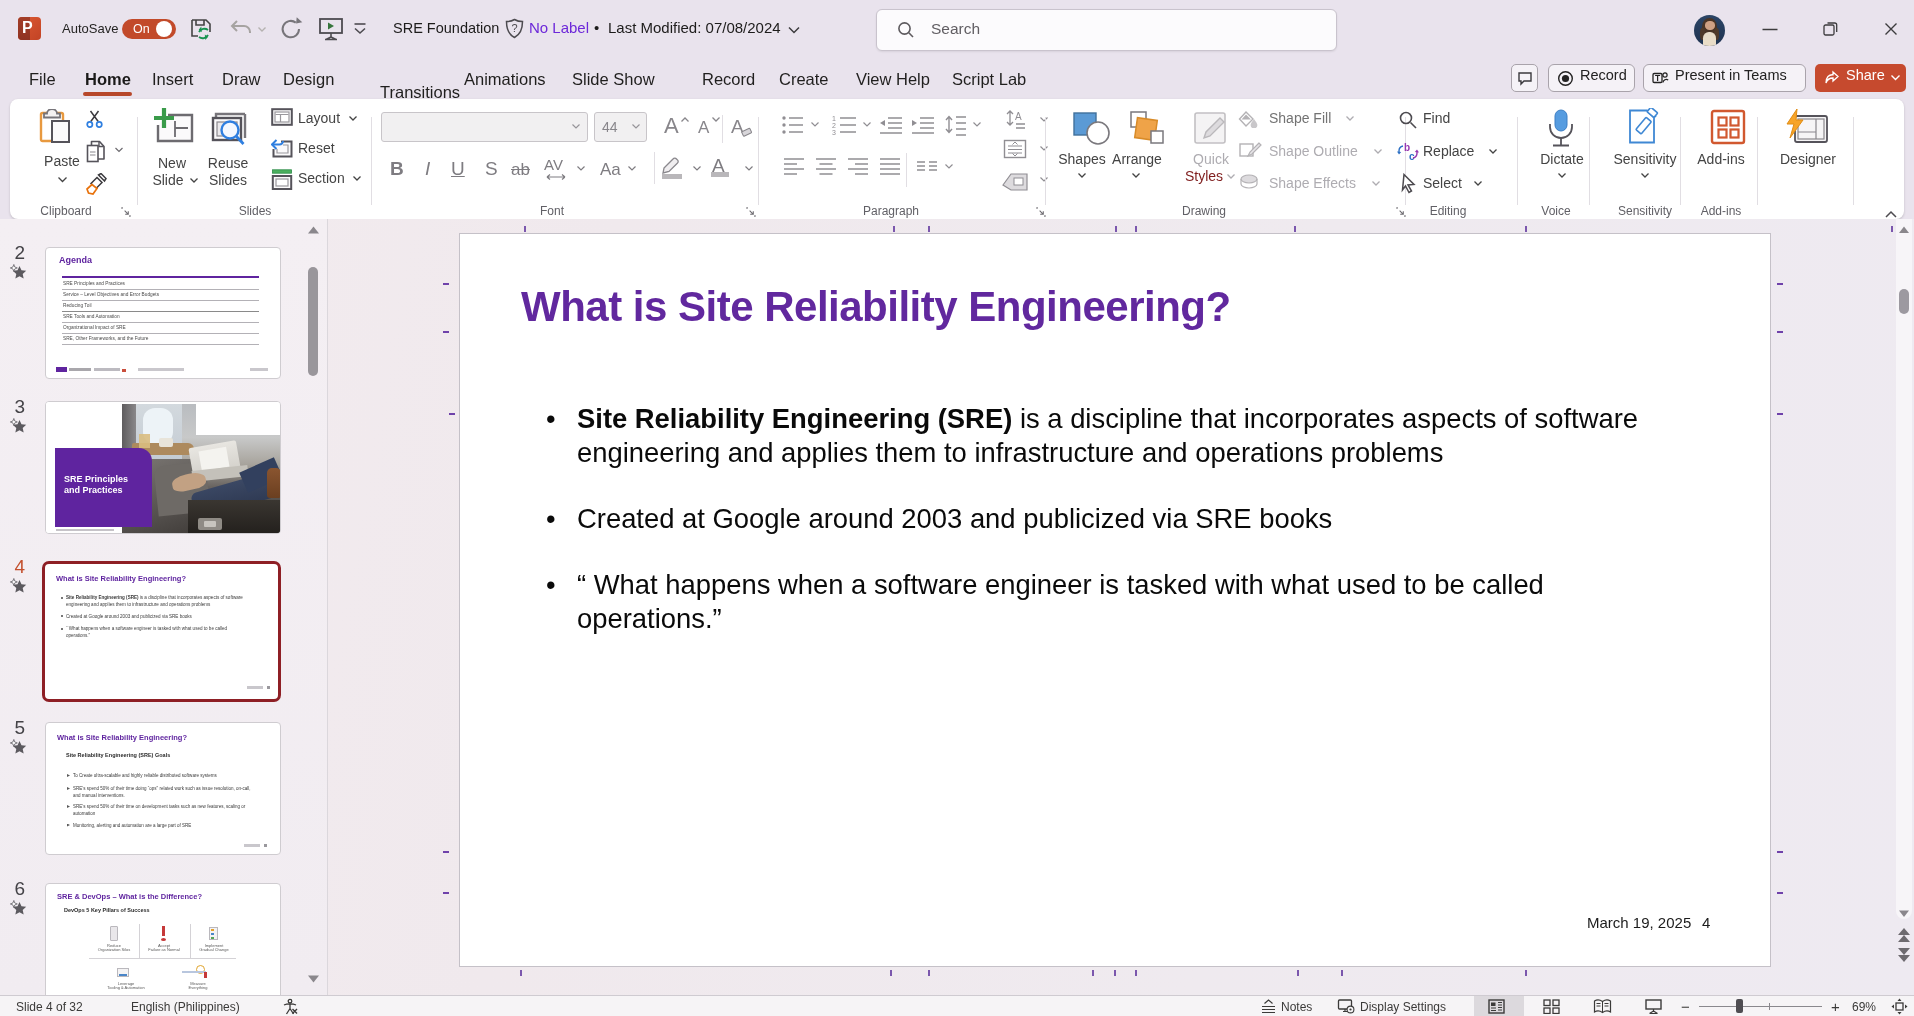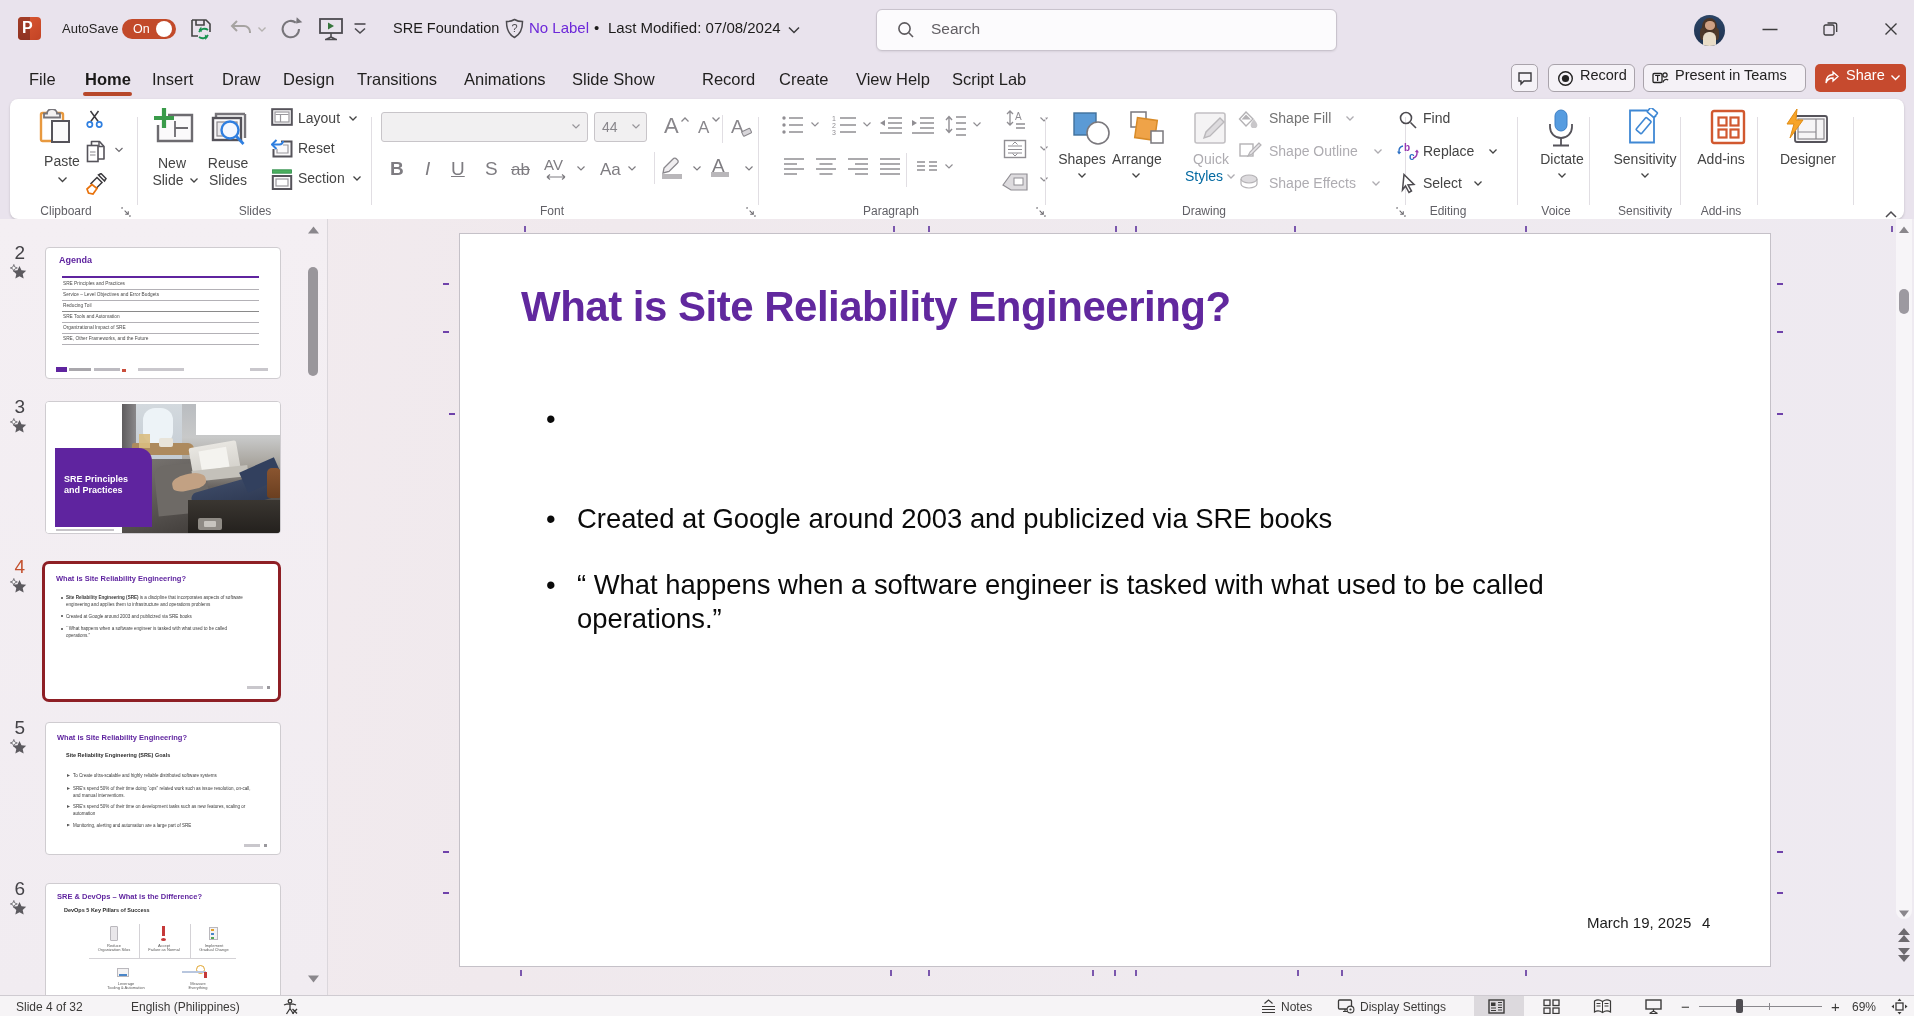--- a/index.html
+++ b/index.html
@@ -129,21 +129,21 @@
   <svg class="abs" style="left:1884px;top:22px" width="14" height="14" viewBox="0 0 14 14">
       <path d="M1.5 1.5 L12.5 12.5 M12.5 1.5 L1.5 12.5" stroke="#3d3c3e" stroke-width="1.4"></path>
     </svg>
 </div>
 <div id="menubar">
   <span class="menuitem" style="left:29px;">File</span>
   <span class="menuitem" style="left:85px;font-weight:bold;color:#1b1a19;">Home</span>
   <span class="menuitem" style="left:152px;">Insert</span>
   <span class="menuitem" style="left:222px;">Draw</span>
   <span class="menuitem" style="left:283px;">Design</span>
-  <span class="menuitem" style="left:357px;">Transitions</span>
+  <span class="menuitem" style="left:380px;margin-top:13px;">Transitions</span>
   <span class="menuitem" style="left:464px;">Animations</span>
   <span class="menuitem" style="left:572px;">Slide Show</span>
   <span class="menuitem" style="left:702px;">Record</span>
   <span class="menuitem" style="left:779px;">Create</span>
   <span class="menuitem" style="left:856px;">View</span>
   <span class="menuitem" style="left:896px;">Help</span>
   <span class="menuitem" style="left:952px;">Script Lab</span>
 
   <div class="abs" style="left:1511px;top:8px;width:27px;height:28px;border:1px solid #a9a3ab;border-radius:5px;background:rgba(255,255,255,0.55);"></div>
   <svg class="abs" style="left:1517px;top:15px" width="16" height="15" viewBox="0 0 16 15">
@@ -418,21 +418,21 @@
   </svg>
   <span class="abs" style="left:1096px;top:44px;width:62px;text-align:center;font-size:14px;color:#444;">Arrange</span>
   <svg class="abs" style="left:1121px;top:65px" width="10" height="8" viewBox="0 0 10 8">
         <path d="M1.5 1.5 L5 5 L8.5 1.5" fill="none" stroke="#444" stroke-width="1.3"></path>
       </svg>
   <svg class="abs" style="left:1182px;top:3px" width="38" height="38" viewBox="0 0 38 38">
     <rect x="3" y="3" width="30" height="30" rx="2" fill="#f4f3f4" stroke="#c2c0c3" stroke-width="1.6"></rect>
     <path d="M28 8 L14 22 l-2 6 6 -2 L32 12 z" fill="#dddbde" stroke="#bab8bb" stroke-width="1.4"></path>
   </svg>
   <span class="abs" style="left:1170px;top:44px;width:62px;text-align:center;font-size:14px;color:#aeacb1;">Quick</span>
-  <span class="abs" style="left:1159px;top:61px;width:70px;text-align:center;font-size:14px;color:#0369a1;">Styles</span>
+  <span class="abs" style="left:1159px;top:61px;width:70px;text-align:center;font-size:14px;color:#7f1d1d;">Styles</span>
   <svg class="abs" style="left:1216px;top:66px" width="10" height="8" viewBox="0 0 10 8">
         <path d="M1.5 1.5 L5 5 L8.5 1.5" fill="none" stroke="#aeacb1" stroke-width="1.3"></path>
       </svg>
 
   <svg class="abs" style="left:1228px;top:3px" width="24" height="18" viewBox="0 0 24 18">
     <path d="M8 2 l7 7 -7 7 -6.5 -7 z" fill="none" stroke="#b4b2b5" stroke-width="1.4"></path>
     <path d="M8 4.5 L13 9.5 H3.5 z" fill="#b4b2b5"></path>
     <path d="M16 9 c2 3 3.4 4.6 3.4 6 a3.4 3.4 0 0 1 -6.8 0 c0 -1.4 1.4 -3 3.4 -6 z" fill="#c9c7ca"></path>
   </svg>
   <span class="abs" style="left:1259px;top:3px;font-size:14px;color:#737373;">Shape Fill</span>
@@ -702,20 +702,21 @@
   <div class="tick" style="left:1092px;top:751px;"></div>
   <div class="tick" style="left:1114px;top:751px;"></div>
   <div class="tick" style="left:1135px;top:751px;"></div>
   <div class="tick" style="left:1297px;top:751px;"></div>
   <div class="tick" style="left:1341px;top:751px;"></div>
   <div class="tick" style="left:1525px;top:751px;"></div>
 
   <div id="slide">
     <div class="abs" style="left:61px;top:48.6px;font-size:42px;font-weight:bold;color:#61289e;letter-spacing:-0.5px;">What is Site Reliability Engineering?</div>
     <div class="bullet" style="top:168px;">•</div>
+    <div class="btext" style="top:168px;"><b>Site Reliability Engineering (SRE)</b> is a discipline that incorporates aspects of software engineering and applies them to infrastructure and operations problems</div>
     <div class="bullet" style="top:268px;">•</div>
     <div class="btext" style="top:268px;">Created at Google around 2003 and publicized via SRE books</div>
     <div class="bullet" style="top:334px;">•</div>
     <div class="btext" style="top:334px;">“ What happens when a software engineer is tasked with what used to be called operations.”</div>
     <span class="abs" style="left:1127px;top:680px;font-size:15px;color:#1c1c1c;">March 19, 2025</span>
     <span class="abs" style="left:1242px;top:680px;font-size:15px;color:#1c1c1c;">4</span>
   </div>
 
   <div class="abs" style="left:1896px;top:0px;width:16px;height:700px;background:#f7f5f8;border-radius:0 0 8px 8px;"></div>
   <svg class="abs" style="left:1898px;top:6px" width="12" height="9" viewBox="0 0 12 9">

